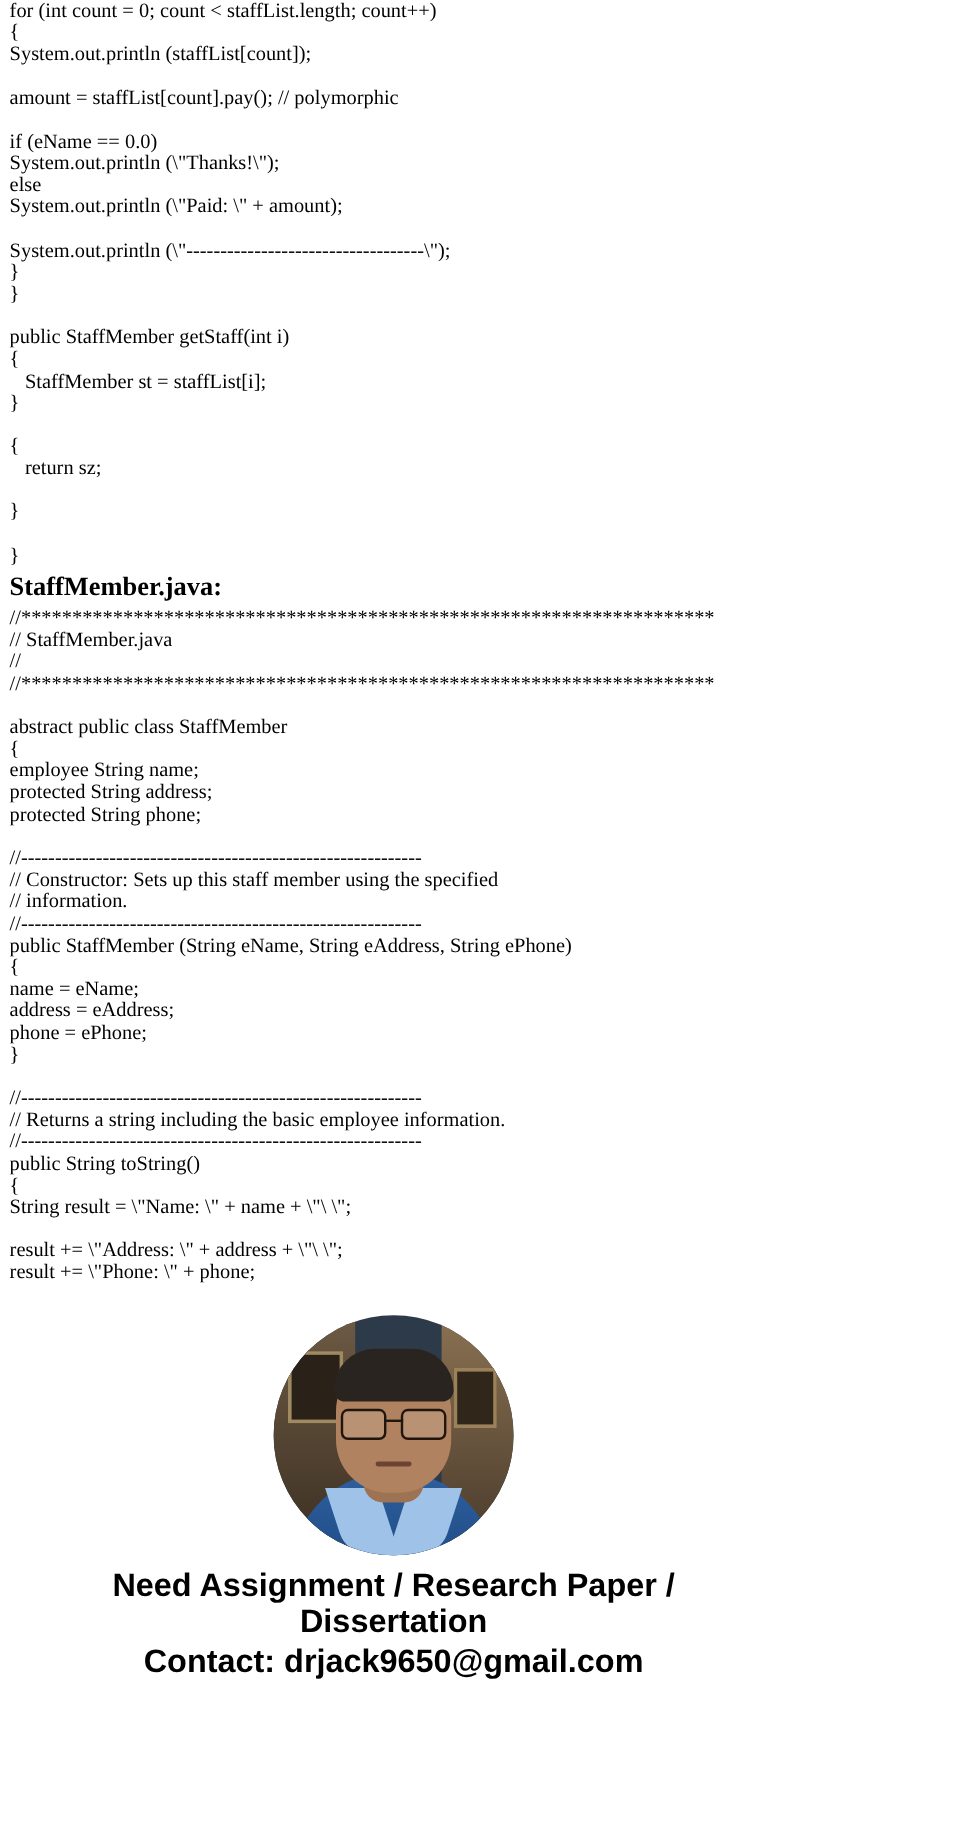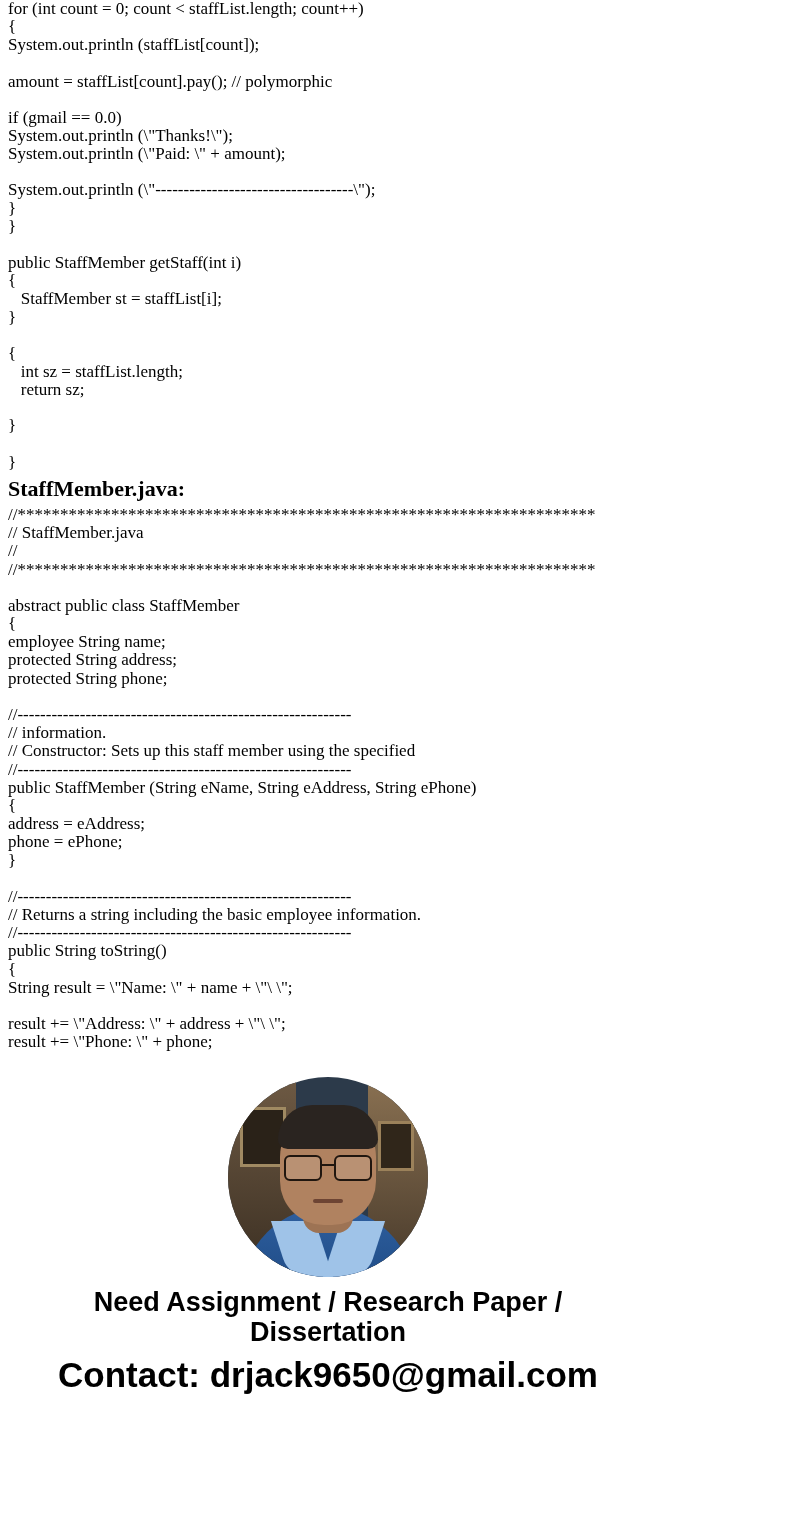--- a/index.html
+++ b/index.html
@@ -180,52 +180,52 @@
     font-family: "Liberation Sans", sans-serif;
     font-weight: bold;
     color: #000000;
     padding: 0 15px;
   }
   .promo .l1 {
     font-size: 27px;
     line-height: 30px;
   }
   .promo .l2 {
-    font-size: 35px;
+    font-size: 27px;
     line-height: 32px;
-    margin-top: 12px;
+    margin-top: 2px;
   }
 </style>
 </head>
 <body>
 
 <div class="page">
 
   <div class="code-block">
     <div class="line">for (int count = 0; count &lt; staffList.length; count++)</div>
     <div class="line">{</div>
     <div class="line">System.out.println (staffList[count]);</div>
     <div class="line blank"></div>
     <div class="line">amount = staffList[count].pay(); // polymorphic</div>
     <div class="line blank"></div>
-    <div class="line">if (gmail == 0.0)</div>
+    <div class="line">if (eName == 0.0)</div>
     <div class="line">System.out.println (\"Thanks!\");</div>
+    <div class="line">else</div>
     <div class="line">System.out.println (\"Paid: \" + amount);</div>
     <div class="line blank"></div>
     <div class="line">System.out.println (\"-----------------------------------\");</div>
     <div class="line">}</div>
     <div class="line">}</div>
     <div class="line blank"></div>
     <div class="line">public StaffMember getStaff(int i)</div>
     <div class="line">{</div>
     <div class="line">   StaffMember st = staffList[i];</div>
     <div class="line">}</div>
     <div class="line blank"></div>
     <div class="line">{</div>
-    <div class="line">   int sz = staffList.length;</div>
     <div class="line">   return sz;</div>
     <div class="line blank"></div>
     <div class="line">}</div>
     <div class="line blank"></div>
     <div class="line">}</div>
   </div>
 
   <div class="spacer-sm"></div>
 
   <div class="code-block">
@@ -240,25 +240,26 @@
     <div class="line">//</div>
     <div class="line">//********************************************************************</div>
     <div class="line blank"></div>
     <div class="line">abstract public class StaffMember</div>
     <div class="line">{</div>
     <div class="line">employee String name;</div>
     <div class="line">protected String address;</div>
     <div class="line">protected String phone;</div>
     <div class="line blank"></div>
     <div class="line">//-----------------------------------------------------------</div>
+    <div class="line">// Constructor: Sets up this staff member using the specified</div>
     <div class="line">// information.</div>
-    <div class="line">// Constructor: Sets up this staff member using the specified</div>
     <div class="line">//-----------------------------------------------------------</div>
     <div class="line">public StaffMember (String eName, String eAddress, String ePhone)</div>
     <div class="line">{</div>
+    <div class="line">name = eName;</div>
     <div class="line">address = eAddress;</div>
     <div class="line">phone = ePhone;</div>
     <div class="line">}</div>
     <div class="line blank"></div>
     <div class="line">//-----------------------------------------------------------</div>
     <div class="line">// Returns a string including the basic employee information.</div>
     <div class="line">//-----------------------------------------------------------</div>
     <div class="line">public String toString()</div>
     <div class="line">{</div>
     <div class="line">String result = \"Name: \" + name + \"\ \";</div>

